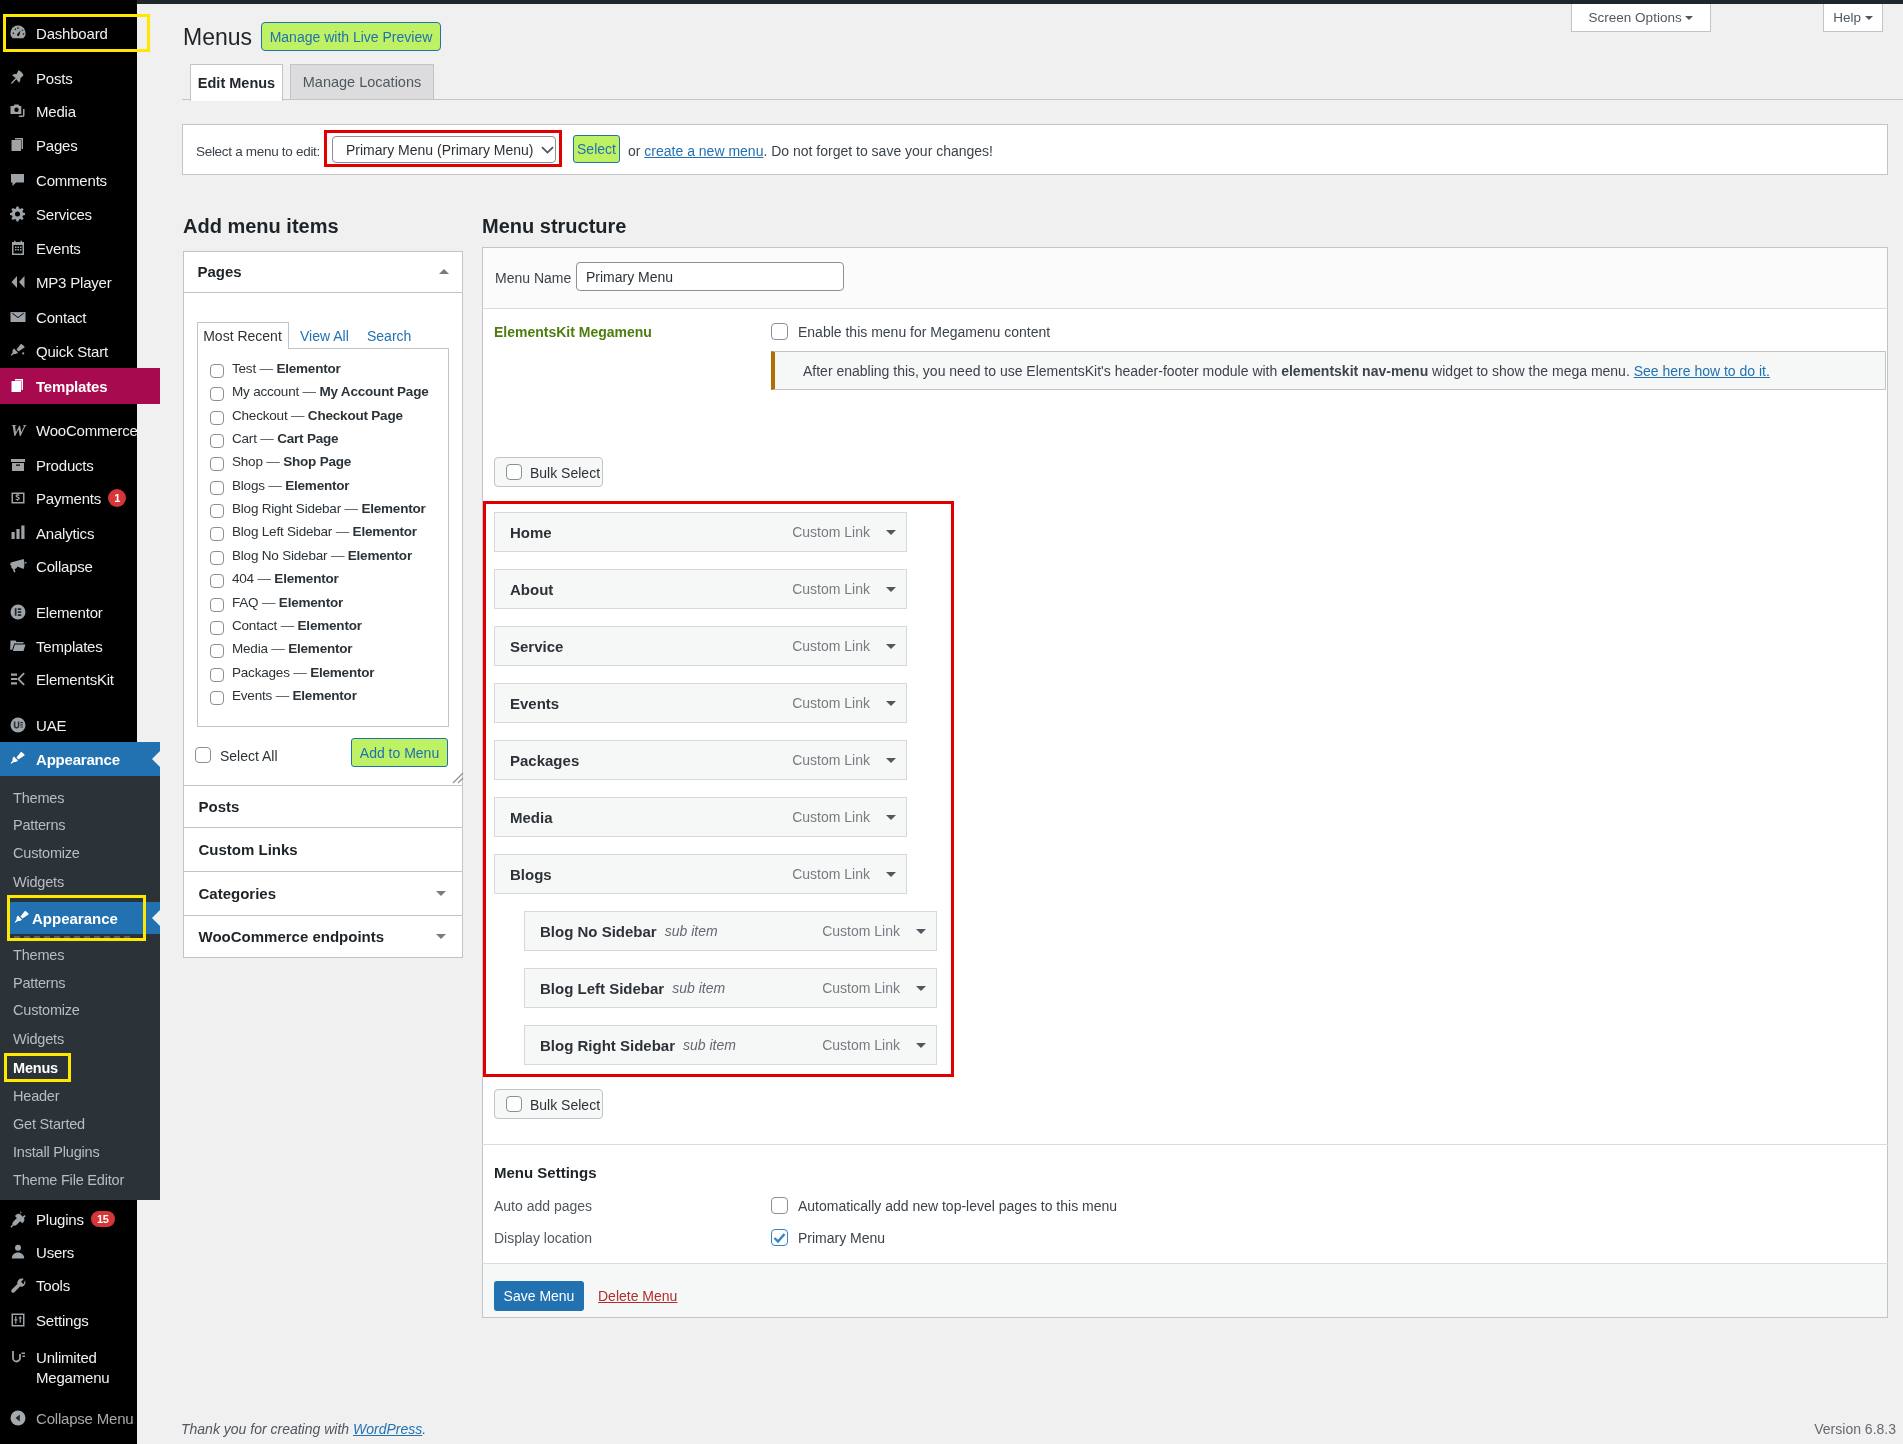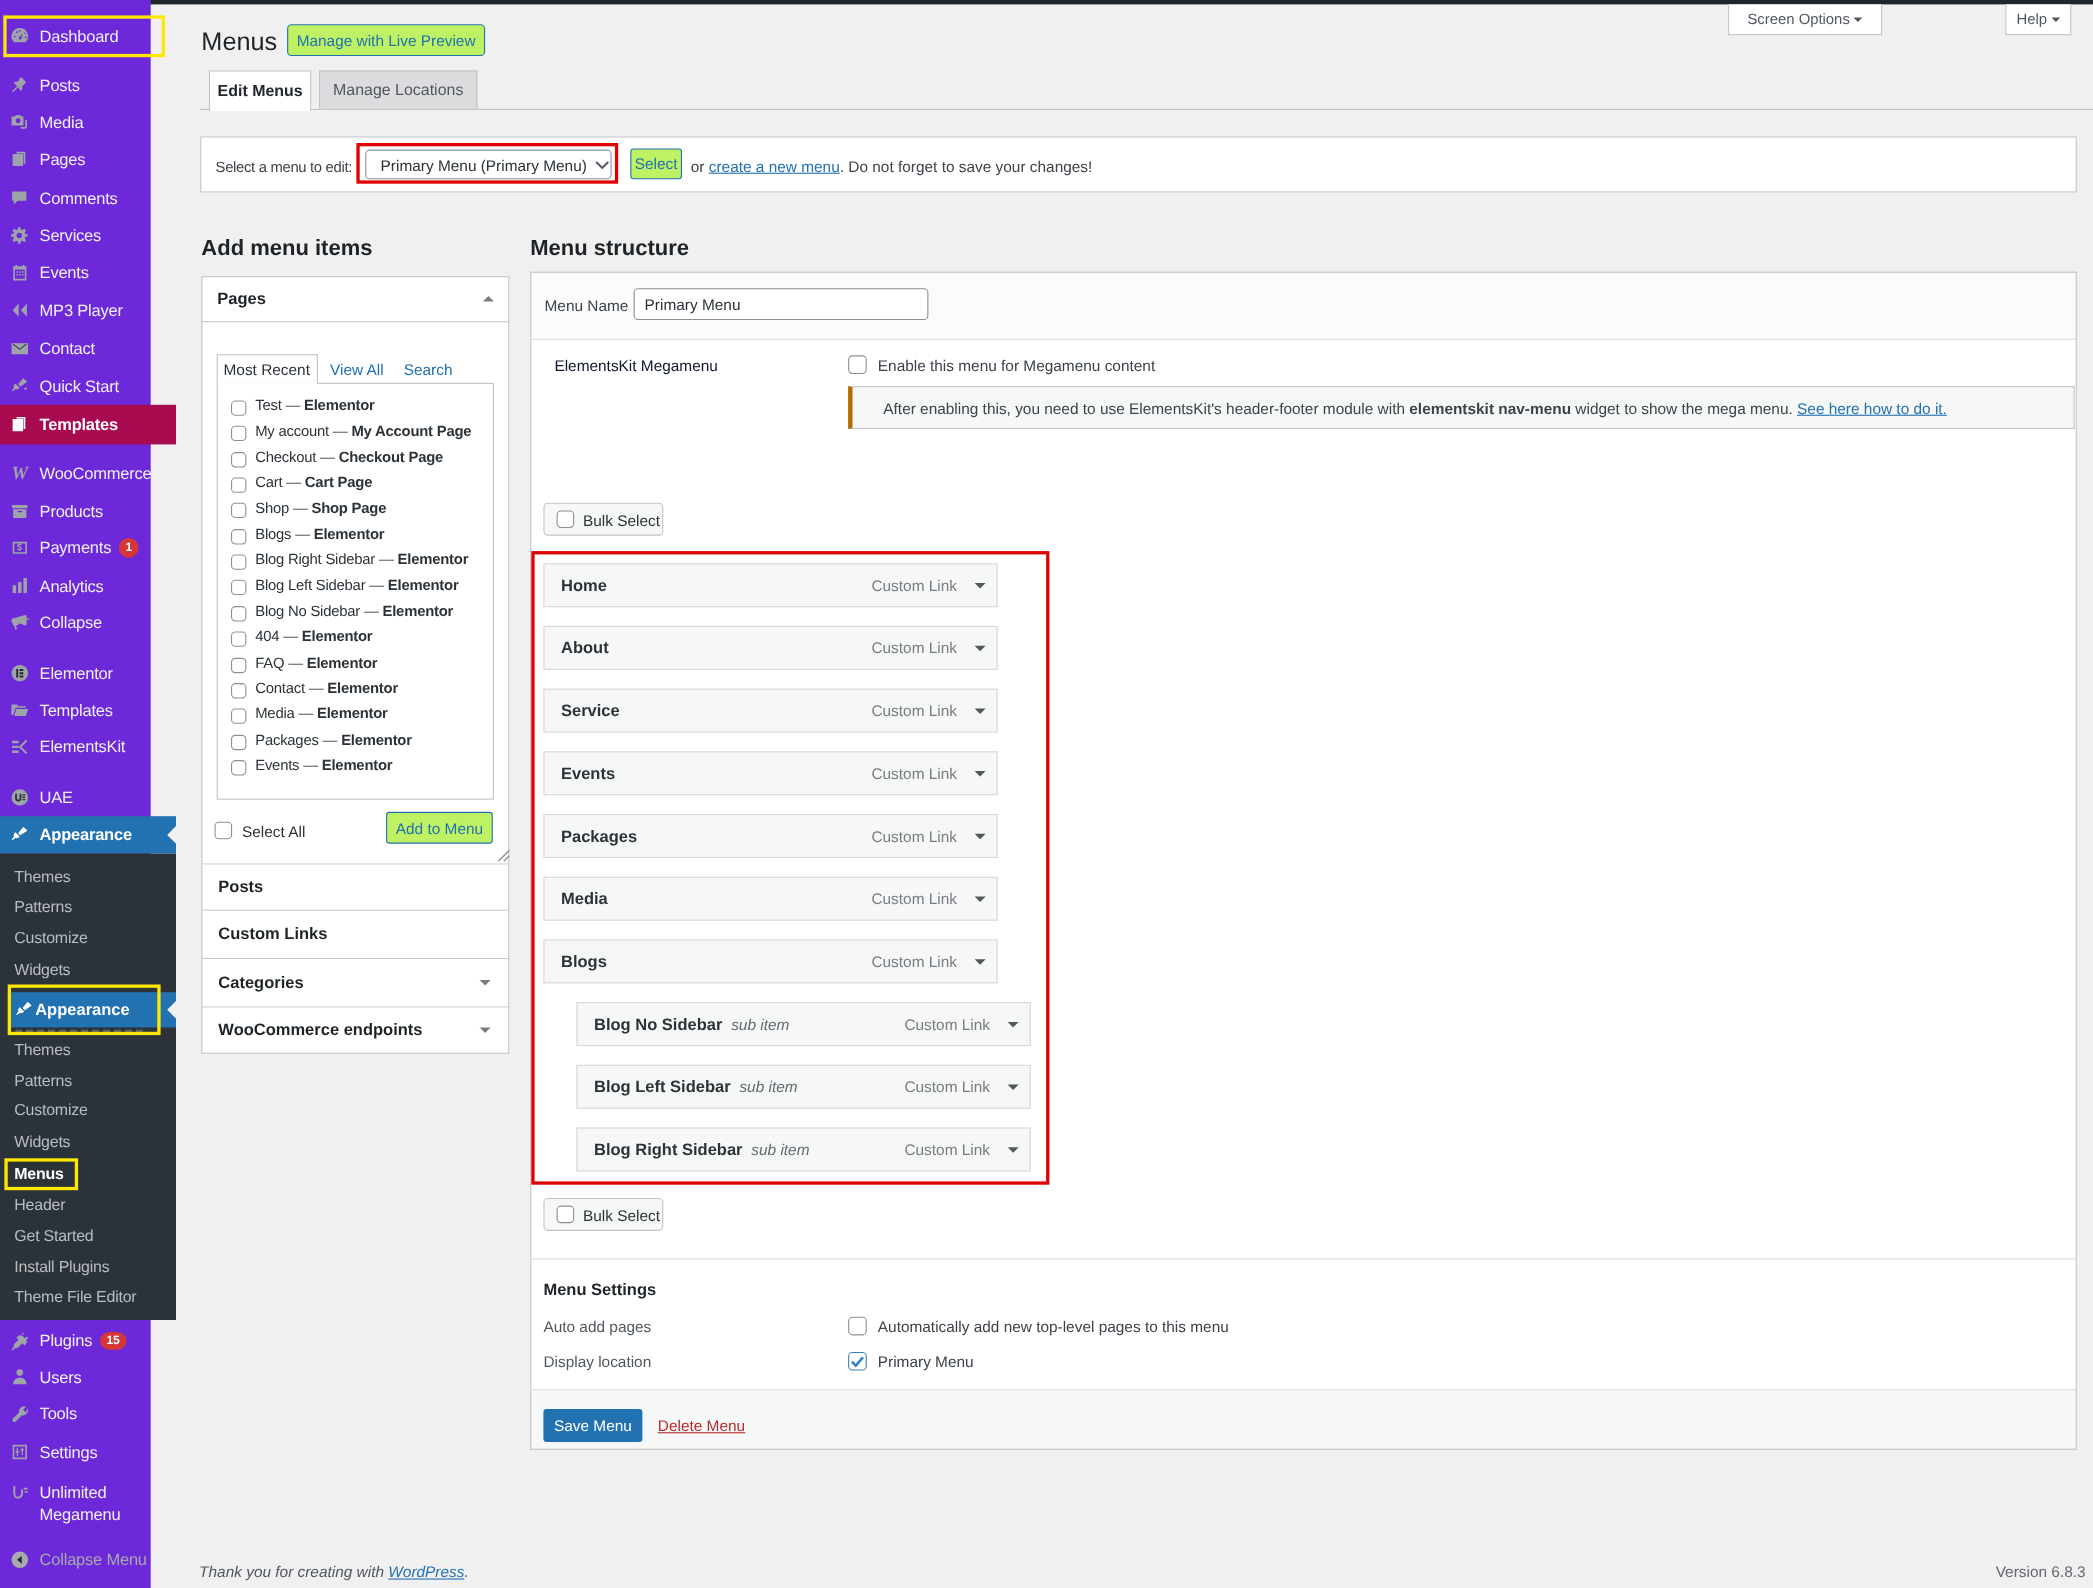--- a/index.html
+++ b/index.html
@@ -1,21 +1,21 @@
 <!DOCTYPE html>
 <html><head>
 <meta charset="utf-8">
 <style>
 html,body{margin:0;padding:0}
 body{width:1903px;height:1444px;position:relative;overflow:hidden;background:#f0f0f1;
   font-family:"Liberation Sans",sans-serif;color:#3c434a;font-size:14px}
 *{box-sizing:border-box}
 .abs{position:absolute}
 
-#side{position:absolute;left:0;top:0;width:137px;height:1444px;background:#6d28d9}
+#side{position:absolute;left:0;top:0;width:137px;height:1444px;background:#000000}
 #topbar{position:absolute;left:0;top:0;width:1903px;height:4px;background:#1f262c}
 .mi{position:absolute;left:0;width:160px;height:34px;display:flex;align-items:center;color:#f0f0f1;font-size:15px;letter-spacing:-.2px}
 .mi svg{margin-left:8px;width:20px;height:20px;flex:none}
 .mi .lb{margin-left:8px;white-space:nowrap}
 .sub{position:absolute;left:13px;font-size:14.5px;color:#b8bdc2;height:28px;line-height:28px;white-space:nowrap;letter-spacing:-.2px}
 #submenubg{position:absolute;left:0;top:776px;width:160px;height:424px;background:#2c3338}
 .badge{display:inline-block;background:#d63638;color:#fff;border-radius:9px;font-size:11px;font-weight:bold;text-align:center;margin-left:7px}
 .notch{position:absolute;right:0;width:0;height:0;border:8px solid transparent;border-right-color:#f0f0f1;border-left-width:0}
 
 .ybox{position:absolute;border:3px solid #ffe800;z-index:50}
@@ -314,21 +314,21 @@
       <span style="margin-left:15px;font-weight:bold;font-size:15px;color:#1d2327">WooCommerce endpoints</span>
       <span style="margin-left:auto;margin-right:16px" class="tri-d"></span>
     </div>
 <div class="panel" style="left:322px;top:247px;width:1406px;height:1071px"></div>
 <div class="abs" style="left:322px;top:247px;width:1406px;height:62px;background:#fbfbfb;border:1px solid #c3c4c7;border-bottom:1px solid #dcdcde;display:flex;align-items:center">
       <span style="margin-left:12px;color:#3c434a">Menu Name</span>
     </div>
 <div class="abs" style="left:416px;top:262px;width:268px;height:29px;background:#fff;border:1px solid #8c8f94;border-radius:4px;display:flex;align-items:center;color:#2c3338">
       <span style="margin-left:9px">Primary Menu</span>
     </div>
-<div class="abs" style="left:344px;top:324px;font-weight:normal;color:#0f172a">ElementsKit Megamenu</div>
+<div class="abs" style="left:334px;top:324px;font-weight:bold;color:#4d7c0f">ElementsKit Megamenu</div>
 <div class="cb" style="left:611px;top:323px;width:17px;height:17px"></div>
 <div class="abs" style="left:638px;top:324px;color:#3c434a">Enable this menu for Megamenu content</div>
 <div class="abs" style="left:611px;top:351px;width:1115px;height:39px;background:#f6f7f7;border:1px solid #c3c4c7;border-left:4px solid #b06f00;display:flex;align-items:center">
       <span style="margin-left:28px;color:#3c434a">After enabling this, you need to use ElementsKit's header-footer module with <b>elementskit nav-menu</b> widget to show the mega menu. <span class="link">See here how to do it.</span></span>
     </div>
 <div class="abs" style="left:334px;top:457px;width:109px;height:30px;background:#f6f7f7;border:1px solid #c3c4c7;border-radius:4px"></div>
 <div class="cb" style="left:346px;top:464px;width:16px;height:16px"></div>
 <div class="abs" style="left:370px;top:465px;color:#2c3338">Bulk Select</div>
 <div class="abs" style="left:334px;top:512px;width:413px;height:40px;background:#f6f7f7;border:1px solid #d5d8dc;display:flex;align-items:center">
       <span style="margin-left:15px;font-weight:bold;font-size:15px;color:#2c3338">Home</span>

